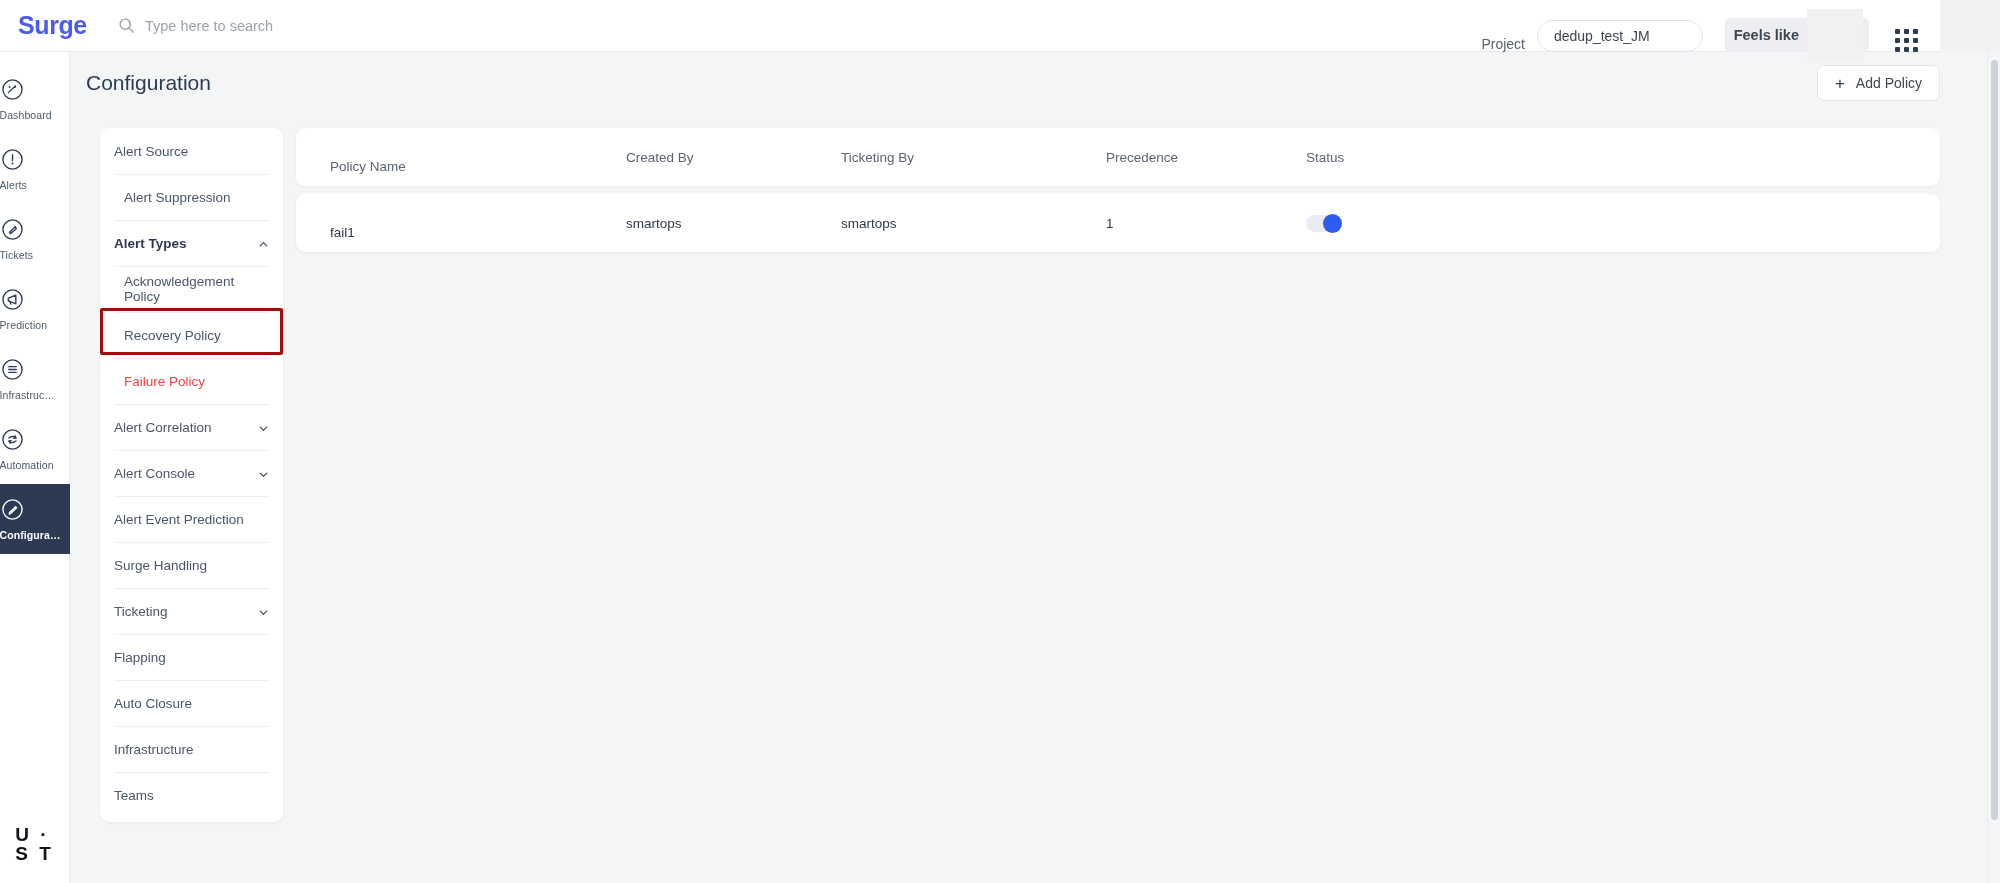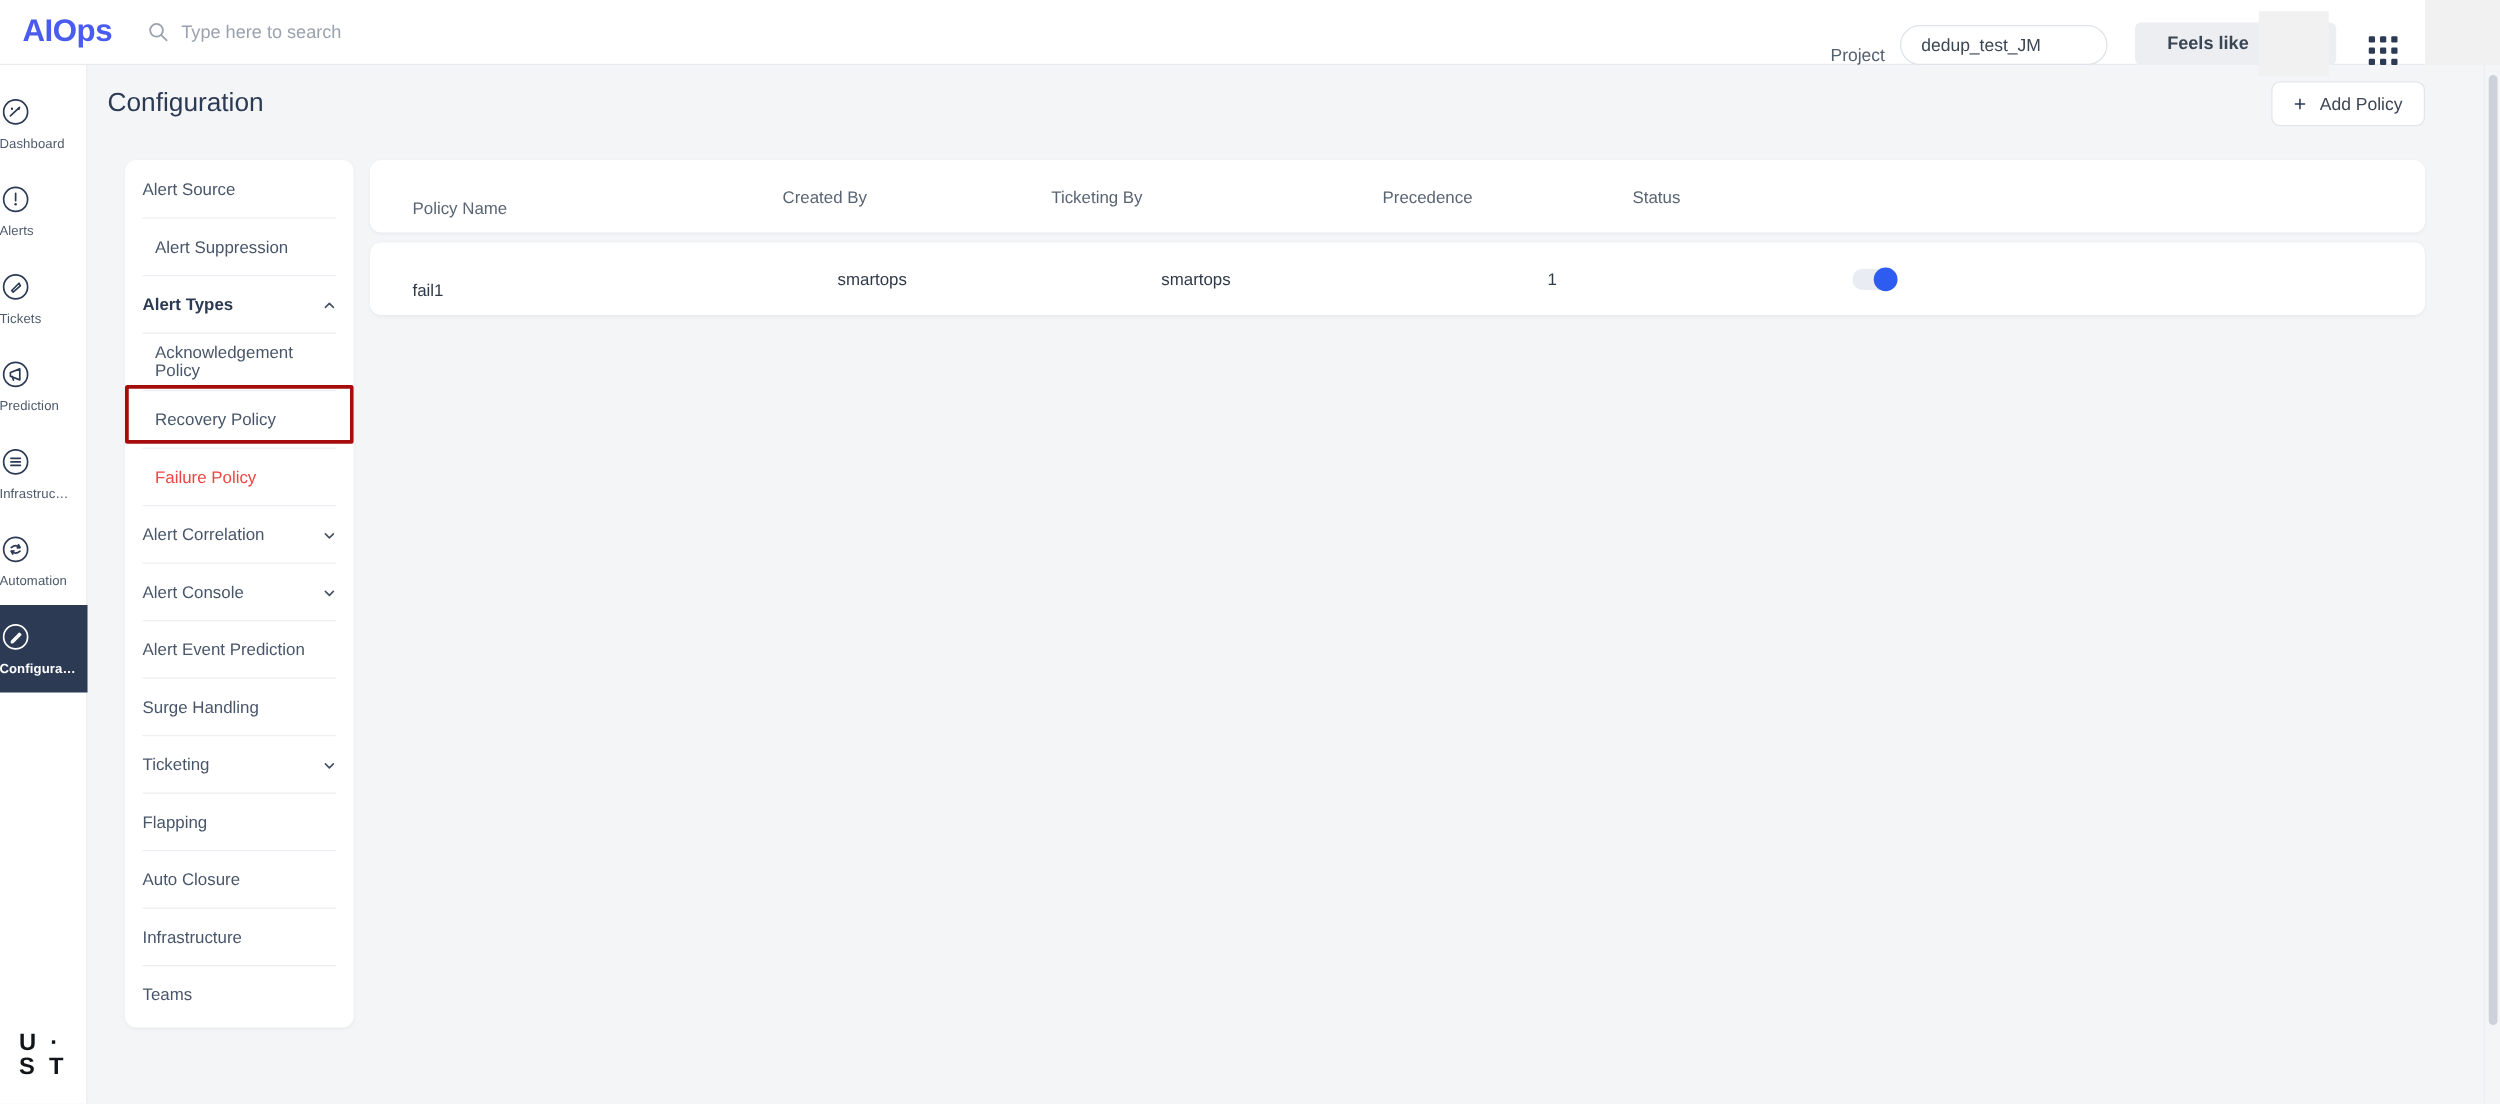--- a/index.html
+++ b/index.html
@@ -42,21 +42,21 @@
     display: flex; align-items: center; gap: 28px;
     border: 1px solid #dfe3e9; border-radius: 18px;
     height: 32px; padding: 0 13px 0 16px; background: #fff;
     font-size: 14px; color: #3b4653; white-space: nowrap;
   }
   .chev-sm { width: 11px; height: 11px; display: block; }
 
   .weather-chip {
     display: flex; align-items: center; height: 34px;
     background: #eceef2; border-radius: 5px;
-    margin-left: 22px; padding: 0 6px 0 26px; position: relative;
+    margin-left: 22px; padding: 0 6px 0 9px; position: relative;
   }
   .weather-chip .wlabel {
     font-size: 14.5px; font-weight: bold; color: #3b4653;
     margin-right: 8px; white-space: nowrap;
   }
   .weather-blank { width: 56px; height: 52px; background: #f1f1f1; }
 
   .apps-grid {
     display: grid; grid-template-columns: repeat(3, 5px);
     grid-template-rows: repeat(3, 5px); gap: 4px;
@@ -130,21 +130,21 @@
     border: 3px solid #a50d0d; border-radius: 2px; pointer-events: none;
   }
 
   
   .table-wrap { position: absolute; top: 128px; left: 296px; width: 1644px; }
   .card {
     background: #ffffff; border-radius: 9px;
     box-shadow: 0 1px 3px rgba(40,50,70,.06);
   }
   .thead { height: 58px; display: flex; align-items: center; margin-bottom: 8px; }
-  .trow  { height: 58px; display: flex; align-items: center; gap: 44px; }
+  .trow  { height: 58px; display: flex; align-items: center; }
   .th {
     font-size: 13.5px; color: #5a6574; font-weight: normal;
   }
   .td { font-size: 13.5px; color: #2f3a49; }
   .c-name  { width: 330px; padding-left: 34px; margin-top: 19px; }
   .c-cby   { width: 215px; }
   .c-mby   { width: 265px; }
   .c-prec  { width: 200px; }
   .c-stat  { width: 200px; }
 
@@ -167,21 +167,21 @@
     position: absolute; top: 8px; left: 3px; width: 7px; height: 760px;
     border-radius: 4px; background: #cdd2da;
   }
 </style>
 </head>
 <body>
 
 <div id="app">
 
   <div class="topbar">
-    <div class="brand">AIOps</div>
+    <div class="brand">Surge</div>
 
     <div class="search-wrap">
       <span class="search-icon">
         <svg viewBox="0 0 20 20" width="17" height="17" fill="none" stroke="#9aa2ae" stroke-width="1.7">
           <circle cx="8.5" cy="8.5" r="6"></circle>
             <line x1="13" y1="13" x2="18" y2="18" stroke-linecap="round"></line>
         </svg>
       </span>
       <input class="search-input" type="text" placeholder="Type here to search" style="">
     </div>

